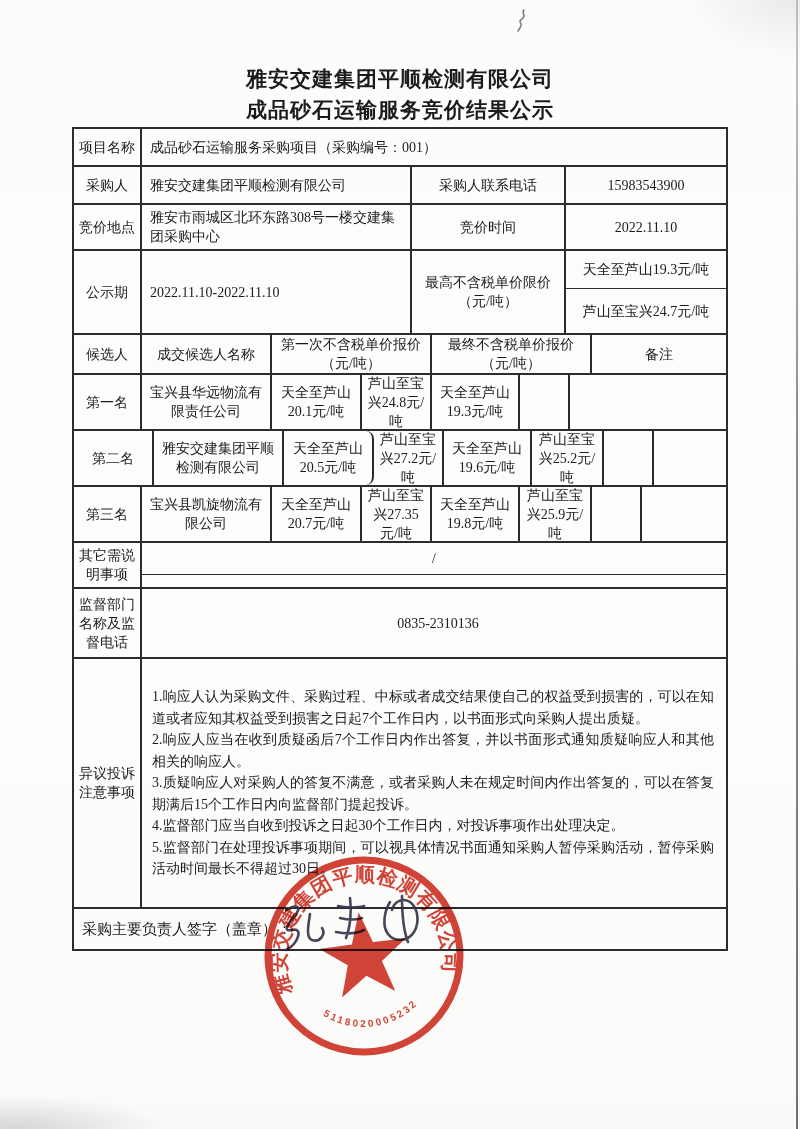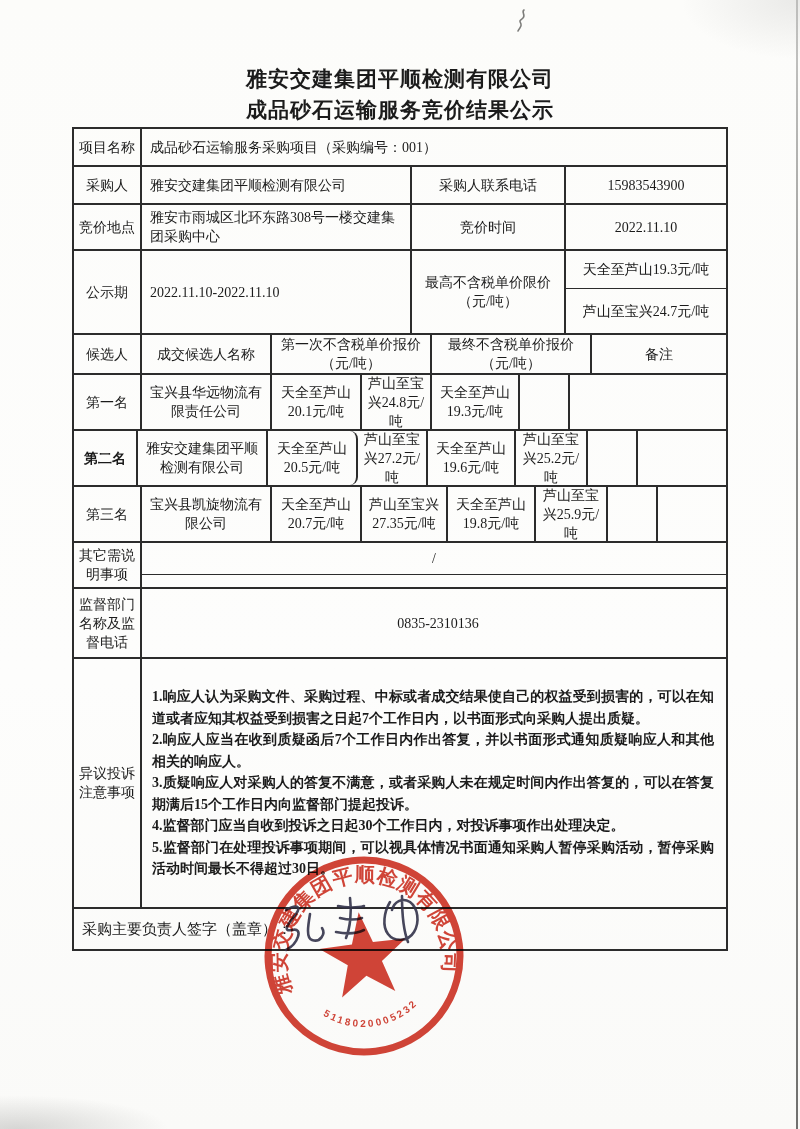--- a/index.html
+++ b/index.html
@@ -30,21 +30,21 @@
   .c:last-child{border-right:none;}
   .c.left{justify-content:flex-start;text-align:left;padding-left:8px;}
   .c.grow{flex:1 1 auto;}
   .stack{flex-direction:column;padding:0;align-items:stretch;}
   .sc{border-bottom:1.5px solid #2c2c2c;box-sizing:border-box;flex:1 1 auto;
     display:flex;align-items:center;justify-content:center;text-align:center;
     padding:2px 6px;line-height:19px;}
   .sc:last-child{border-bottom:none;}
   .objtext{flex-direction:column;align-items:stretch;justify-content:center;
     text-align:left;padding:6px 12px 6px 10px;}
-  .objtext .oi{line-height:21.5px;text-align:justify;font-weight:bold;}
+  .objtext .oi{line-height:21.5px;text-align:justify;}
   .sig-row .c{font-size:15px;}
 
   .overlay{position:absolute;pointer-events:none;}
   .stamp{mix-blend-mode:multiply;opacity:.92;}
 </style>
 </head>
 <body>
 
 <div class="page">
 
@@ -104,35 +104,35 @@
       <div class="c" style="width:68px;">第一名</div>
       <div class="c" style="width:130px;">宝兴县华远物流有限责任公司</div>
       <div class="c" style="width:90px;">天全至芦山20.1元/吨</div>
       <div class="c" style="width:70px;">芦山至宝兴24.8元/吨</div>
       <div class="c" style="width:88px;">天全至芦山19.3元/吨</div>
       <div class="c" style="width:50px;"></div>
       <div class="c grow"></div>
     </div>
 
     <div class="r" style="height:56px;">
-      <div class="c" style="width:64px;font-weight:bold;">第二名</div>
+      <div class="c" style="width:80px;">第二名</div>
       <div class="c" style="width:130px;">雅安交建集团平顺检测有限公司</div>
       <div class="c" style="width:90px;border-radius:8px;">天全至芦山20.5元/吨</div>
       <div class="c" style="width:70px;">芦山至宝兴27.2元/吨</div>
       <div class="c" style="width:88px;">天全至芦山19.6元/吨</div>
       <div class="c" style="width:72px;">芦山至宝兴25.2元/吨</div>
       <div class="c" style="width:50px;"></div>
       <div class="c grow"></div>
     </div>
 
     <div class="r" style="height:56px;">
       <div class="c" style="width:68px;">第三名</div>
       <div class="c" style="width:130px;font-family:Liberation Serif, serif;">宝兴县凯旋物流有限公司</div>
       <div class="c" style="width:90px;">天全至芦山20.7元/吨</div>
-      <div class="c" style="width:86px;">芦山至宝兴27.35元/吨</div>
+      <div class="c" style="width:70px;">芦山至宝兴27.35元/吨</div>
       <div class="c" style="width:88px;">天全至芦山19.8元/吨</div>
       <div class="c" style="width:72px;">芦山至宝兴25.9元/吨</div>
       <div class="c" style="width:50px;"></div>
       <div class="c grow"></div>
     </div>
 
     <div class="r" style="height:46px;">
       <div class="c" style="width:68px;">其它需说明事项</div>
       <div class="c grow stack">
         <div class="sc" style="flex:1 1 auto;">/</div>

